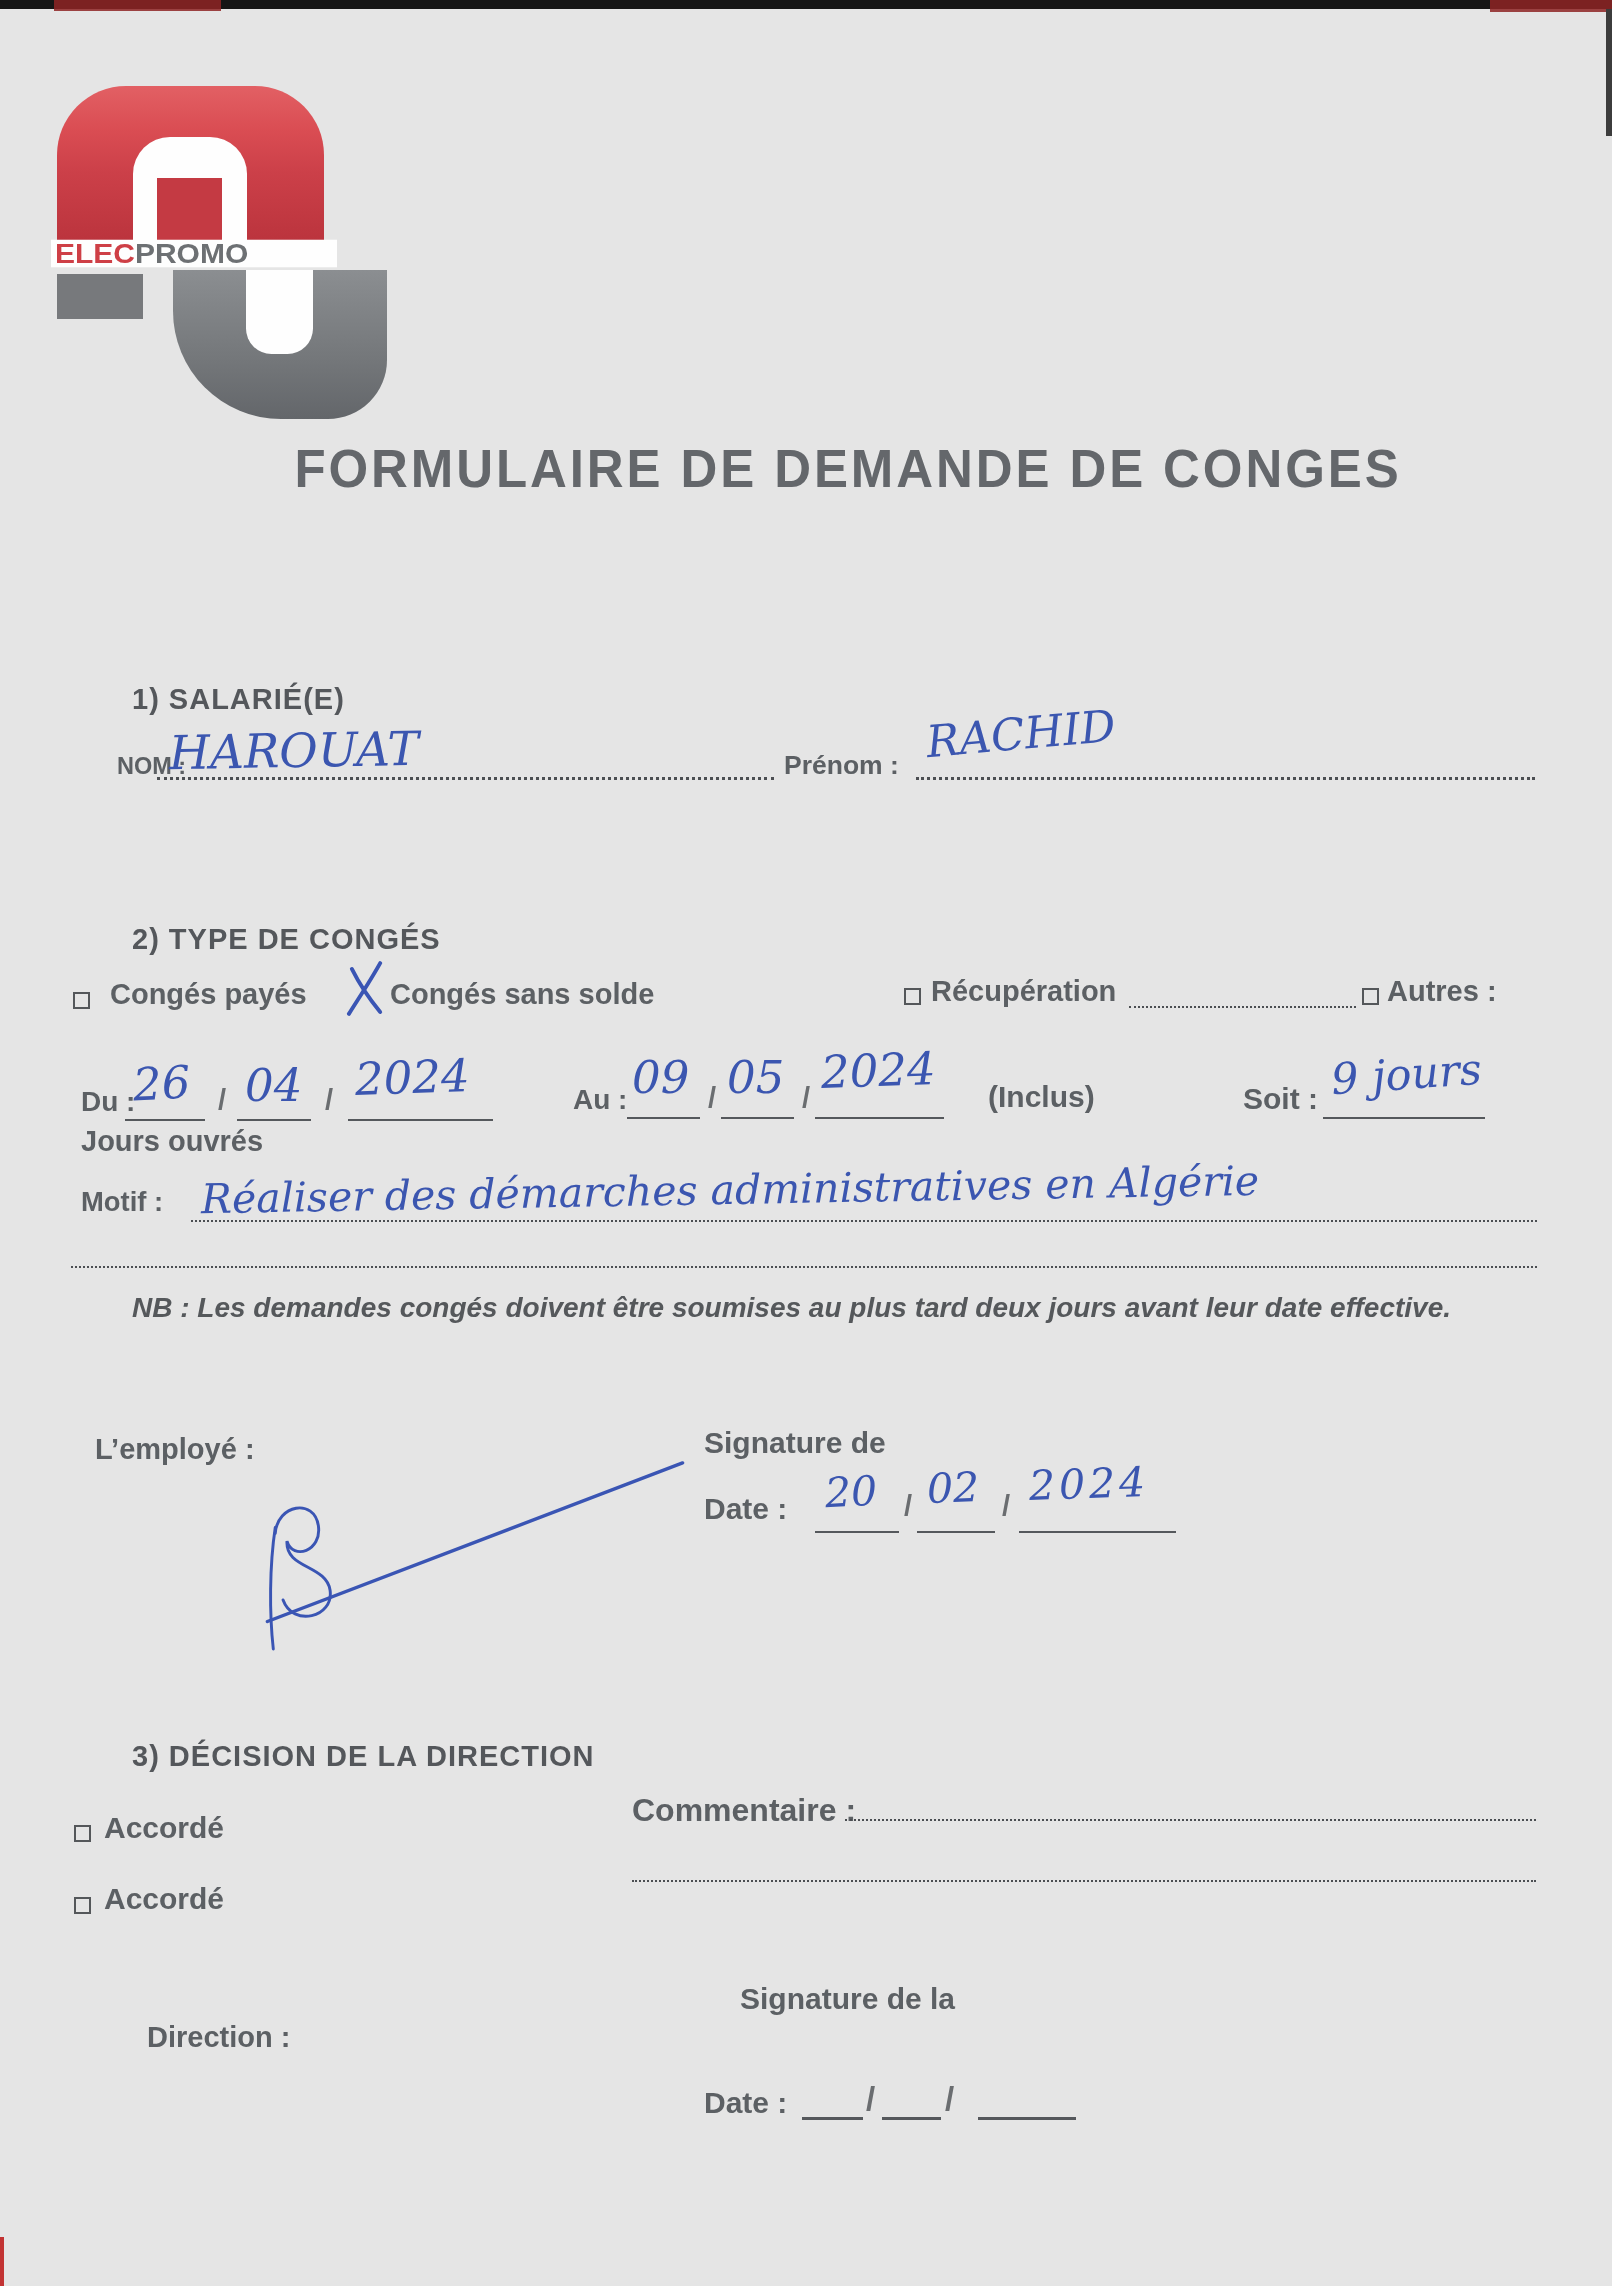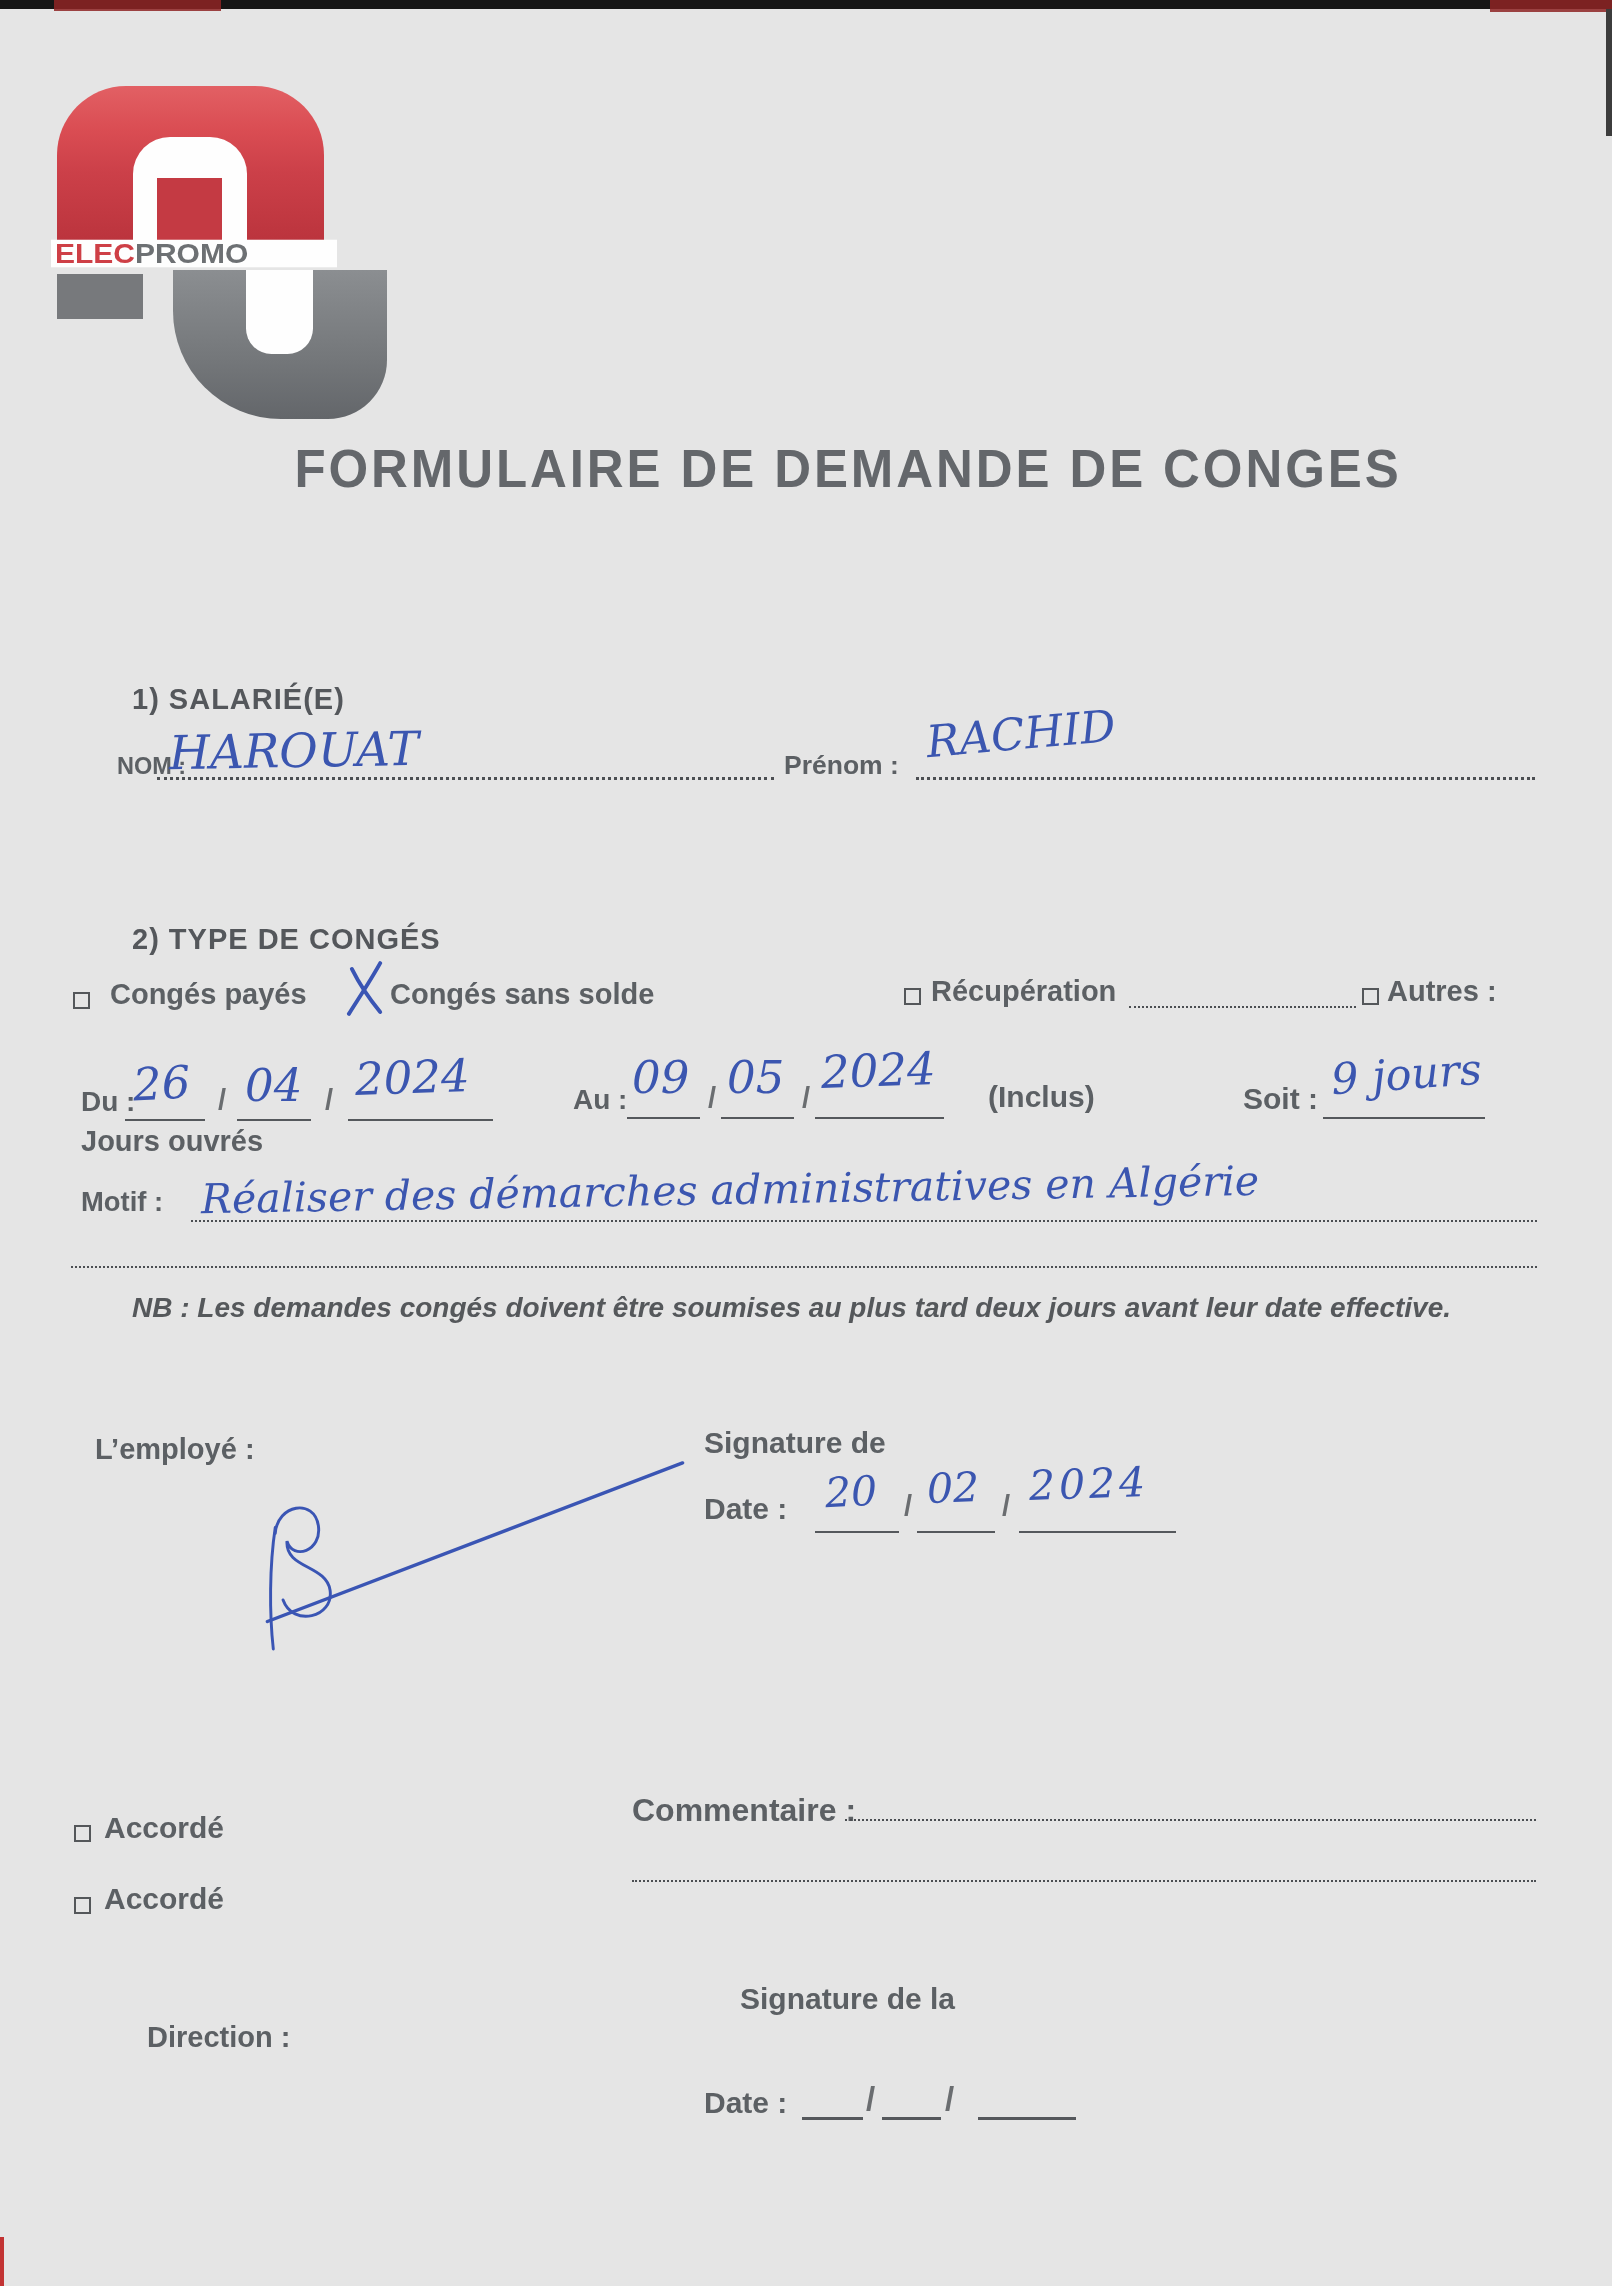--- a/index.html
+++ b/index.html
@@ -151,20 +151,21 @@
   <div class="print" style="left:704px;top:1492px;font-size:30px;">Date :</div>
   <div class="hand" style="left:825px;top:1468px;font-size:41px;transform:rotate(-3deg);">20</div>
   <div class="slash" style="left:904px;top:1490px;font-size:29px;">/</div>
   <div class="hand" style="left:927px;top:1464px;font-size:41px;transform:rotate(-2deg);">02</div>
   <div class="slash" style="left:1002px;top:1490px;font-size:29px;">/</div>
   <div class="hand" style="left:1029px;top:1460px;font-size:41px;letter-spacing:3.9px;transform:rotate(-2deg);">2024</div>
   <div class="uline" style="left:815px;top:1531px;width:84px;"></div>
   <div class="uline" style="left:917px;top:1531px;width:78px;"></div>
   <div class="uline" style="left:1019px;top:1531px;width:157px;"></div>
 
+  <div class="print h-section" style="left:132px;top:1740px;">3)  DÉCISION DE LA DIRECTION</div>
 
   <div class="print" style="left:632px;top:1792px;font-size:32px;">Commentaire  :</div>
   <div class="dots" style="left:845px;top:1819px;width:691px;border-bottom-width:2.9px;"></div>
 
   <span class="cbx" style="left:74px;top:1825px;"></span>
   <div class="print" style="left:104px;top:1811px;font-size:30px;">Accordé</div>
 
   <div class="dots" style="left:632px;top:1880px;width:904px;border-bottom-width:2.9px;"></div>
 
   <span class="cbx" style="left:74px;top:1897px;"></span>

